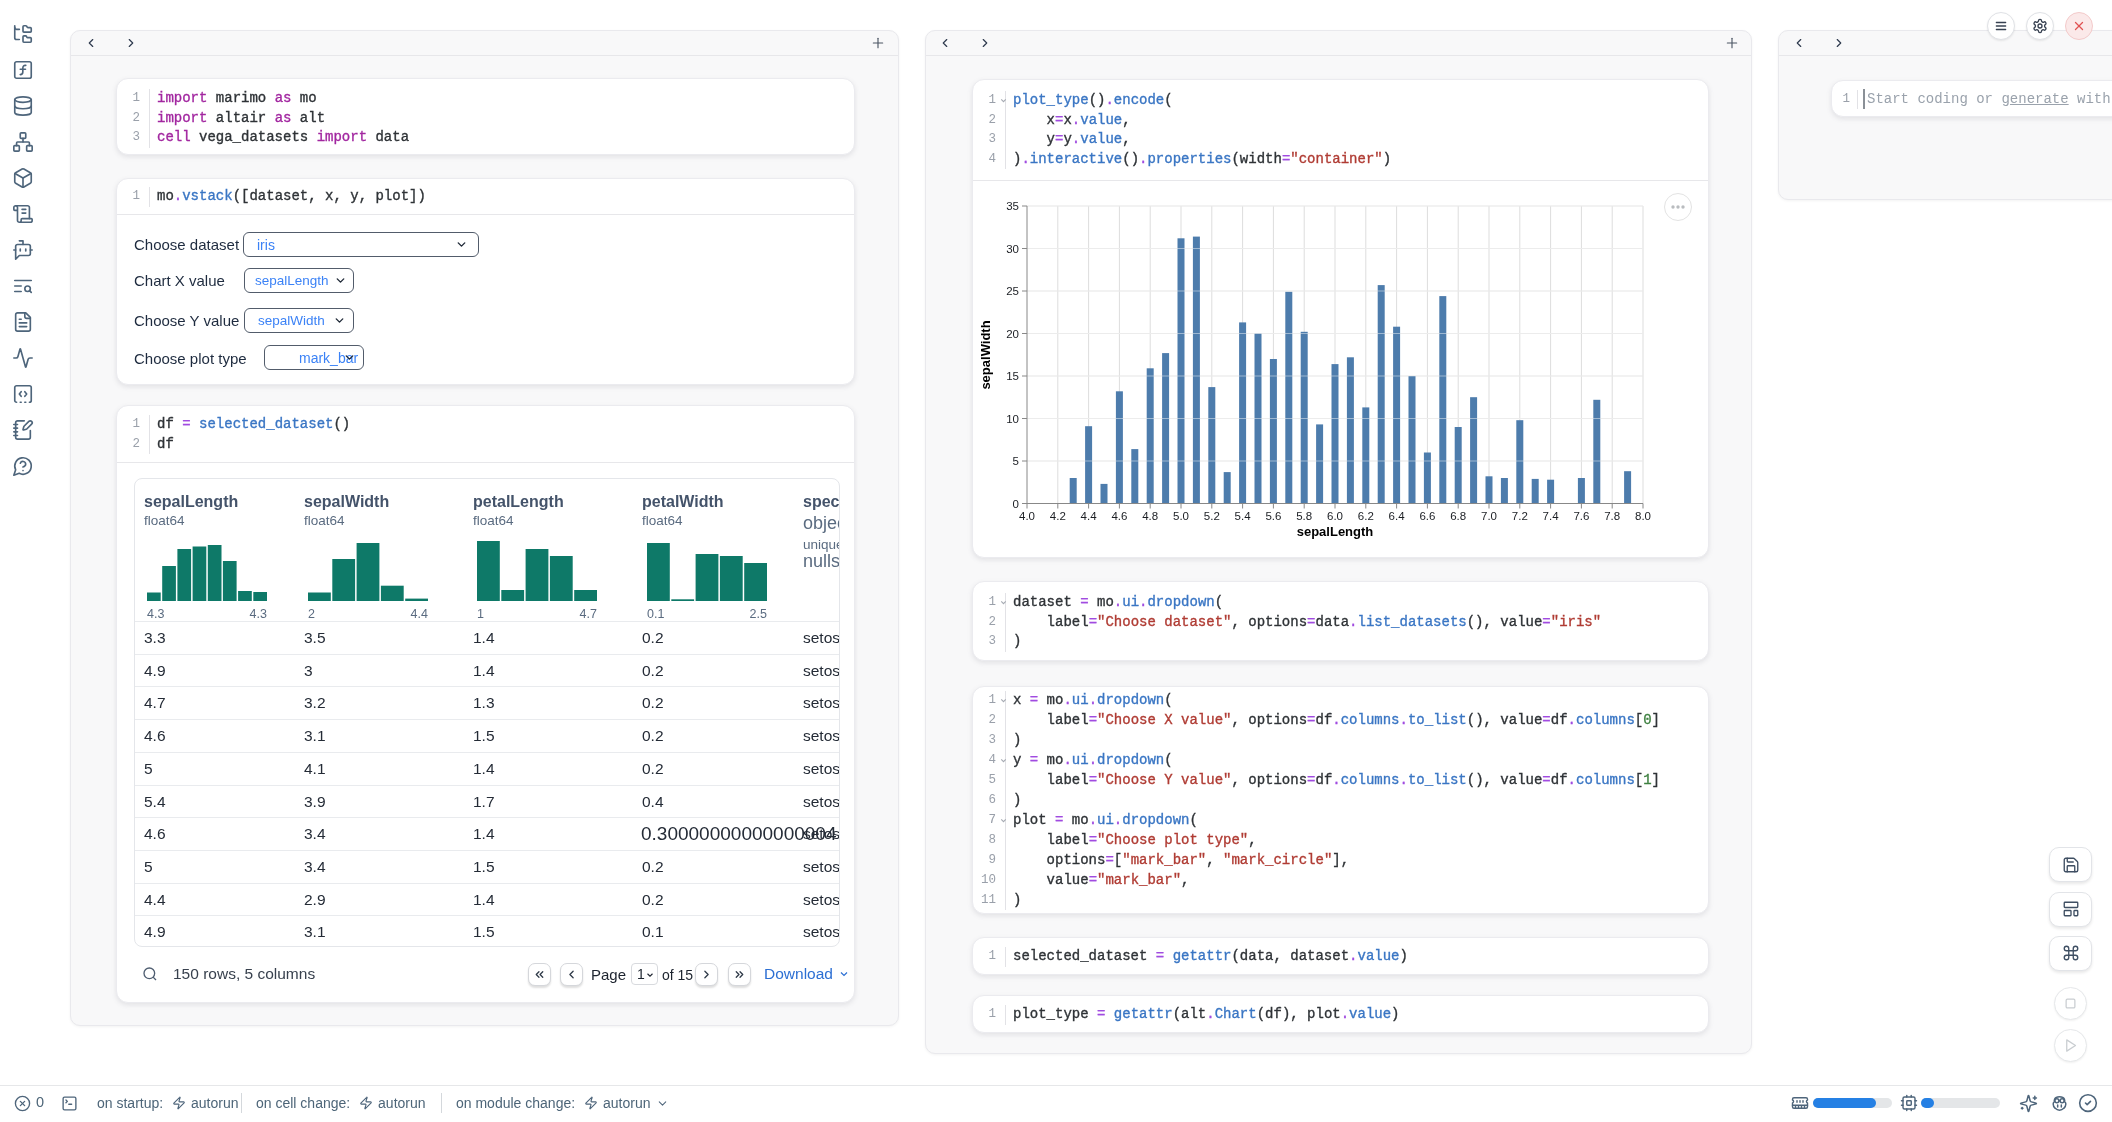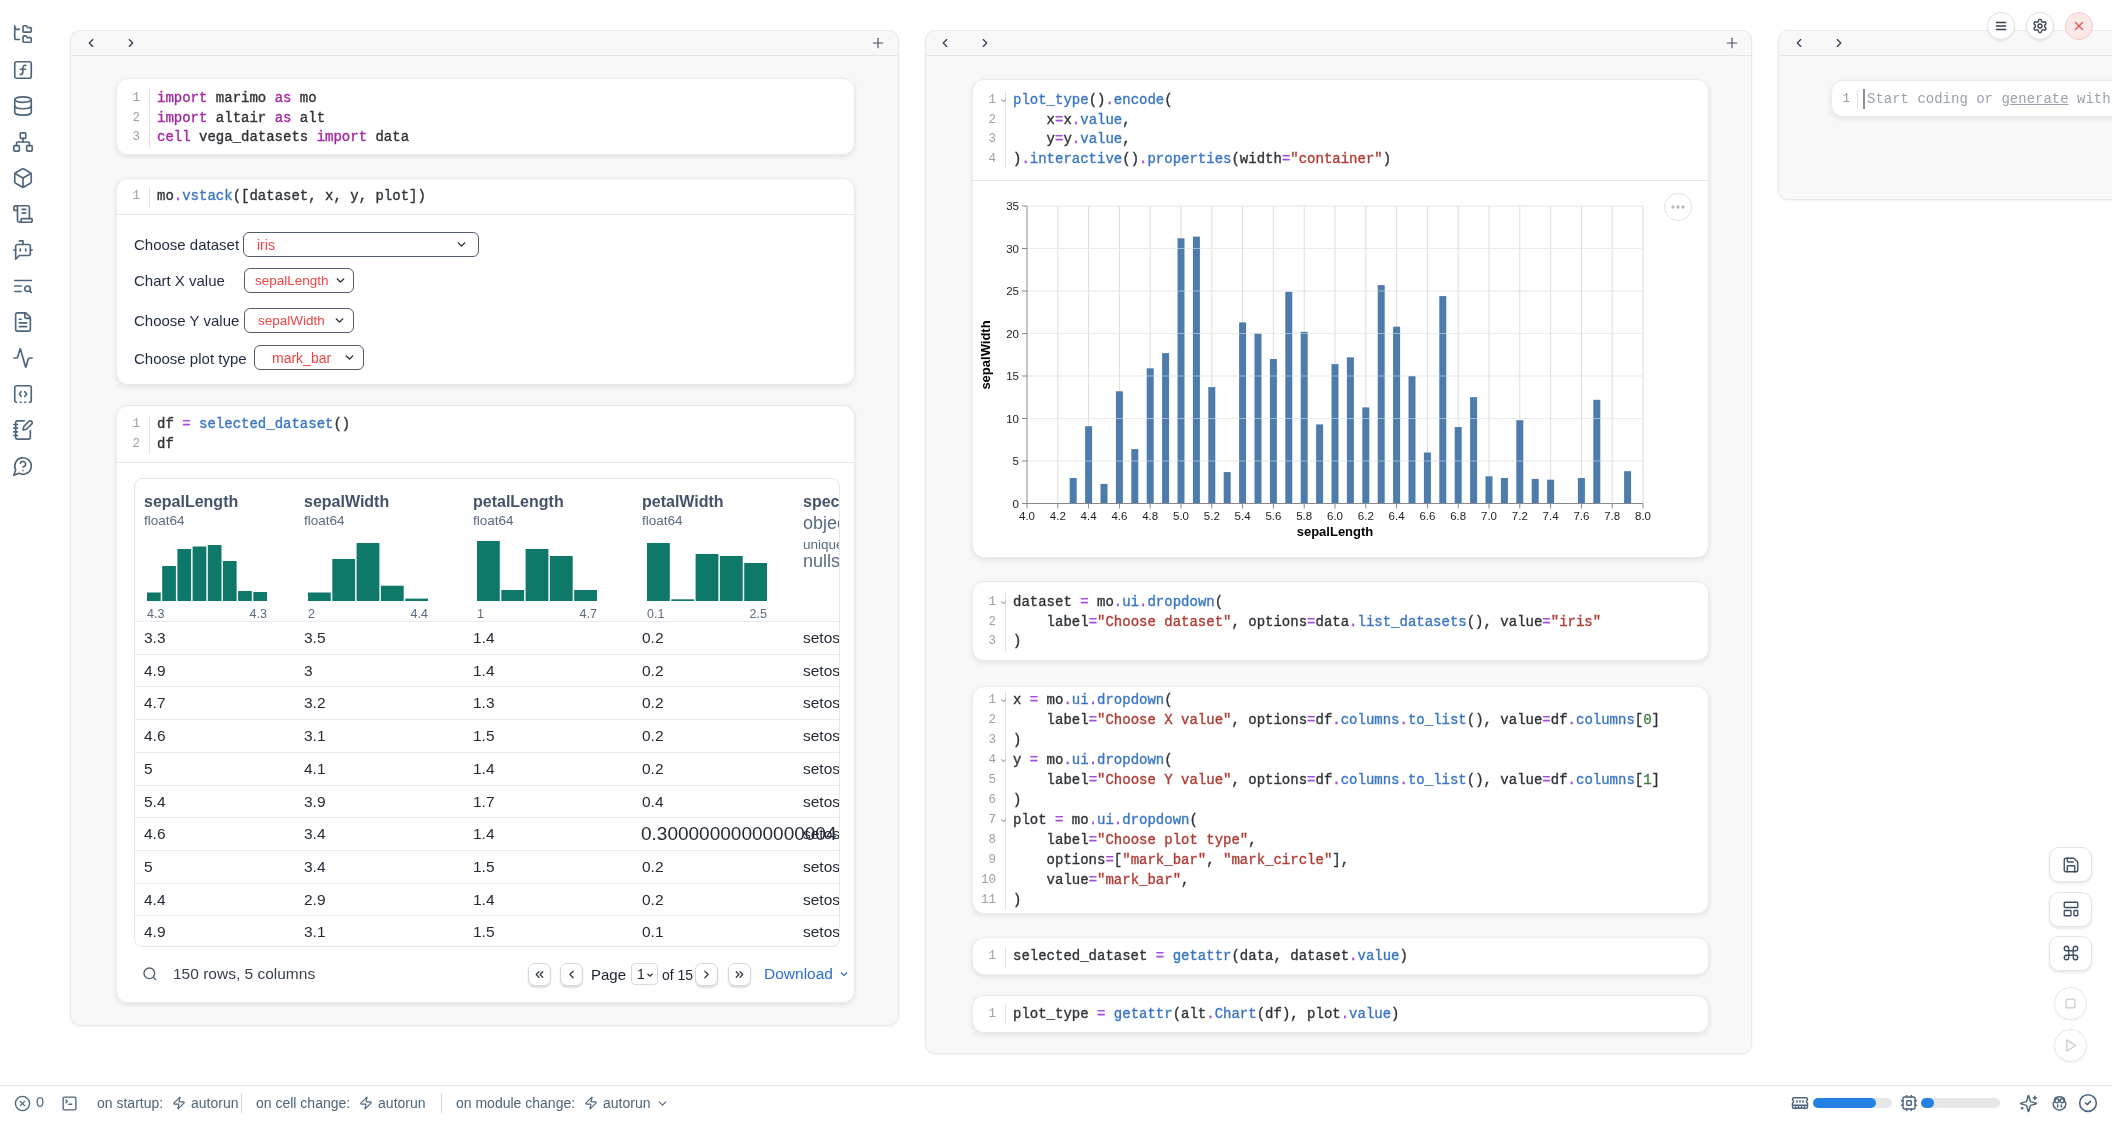--- a/index.html
+++ b/index.html
@@ -11,21 +11,21 @@
   box-shadow:0 2px 5px rgba(100,100,110,.14)}
 .code{font-family:"Liberation Mono",monospace;font-size:14px;line-height:19.5px;color:#2f3337;padding-top:9px;-webkit-text-stroke:0.35px currentColor}
 .cl{display:flex;white-space:pre}
 .ln{width:32px;flex:0 0 32px;text-align:right;padding-right:9px;color:#9aa0aa;font-size:12.5px;position:relative;-webkit-text-stroke:0}
 .ln svg.fold{position:absolute;right:-3px;top:5px}
 .cd{border-left:1px solid #e2e2e6;padding-left:7px;flex:1}
 i{font-style:normal}
 i.k{color:#a227a0}i.f{color:#3a76c4}i.o{color:#a14ce0}i.s{color:#b03c34}i.n{color:#3e8040}
 .chev{stroke:#2e3a4e;stroke-width:2;fill:none;stroke-linecap:round;stroke-linejoin:round}
 .sel{position:absolute;background:#fff;border:1.1px solid #525c6b;border-radius:6px;
-  font-size:14px;color:#ef4444;display:flex;align-items:center}
+  font-size:14px;color:#3b82f6;display:flex;align-items:center}
 .lab{position:absolute;font-size:15px;color:#1e2b3f}
 .btn{position:absolute;width:23px;height:23px;background:#fff;border:1px solid #d5d7db;border-radius:7px;
   box-shadow:0 2px 2px rgba(0,0,0,.13);display:flex;align-items:center;justify-content:center}
 .ic{stroke:#4e657b;stroke-width:1.8;fill:none;stroke-linecap:round;stroke-linejoin:round}
 .fico{stroke:#4e657b;stroke-width:1.9;fill:none;stroke-linecap:round;stroke-linejoin:round}
 </style></head><body>
 
 <svg class="abs ic" style="left:12px;top:23px" width="22" height="22" viewBox="0 0 24 24">
     <path d="M20 10a1 1 0 0 0 1-1V6a1 1 0 0 0-1-1h-2.5a1 1 0 0 1-.8-.4l-.9-1.2A1 1 0 0 0 15 3h-2a1 1 0 0 0-1 1v5a1 1 0 0 0 1 1Z"></path>
     <path d="M20 21a1 1 0 0 0 1-1v-3a1 1 0 0 0-1-1h-2.9a1 1 0 0 1-.88-.55l-.42-.85a1 1 0 0 0-.92-.6H13a1 1 0 0 0-1 1v5a1 1 0 0 0 1 1Z"></path>
@@ -158,21 +158,21 @@
         </svg></div>
       <div class="lab" style="left:17px;top:56px">Chart X value</div>
       <div class="sel" style="left:127px;top:52px;width:110px;height:25px;padding-left:10px;font-size:13.5px">sepalLength<svg width="13" height="13" viewBox="0 0 24 24" fill="none" stroke="#1f2937" stroke-width="2.6" stroke-linecap="round" stroke-linejoin="round" style="position:absolute;right:6px;top:50%;margin-top:-6.5px">
           <path d="m6 9 6 6 6-6"></path>
         </svg></div>
       <div class="lab" style="left:17px;top:96px">Choose Y value</div>
       <div class="sel" style="left:127px;top:92px;width:110px;height:25px;padding-left:13px;font-size:13.5px">sepalWidth<svg width="13" height="13" viewBox="0 0 24 24" fill="none" stroke="#1f2937" stroke-width="2.6" stroke-linecap="round" stroke-linejoin="round" style="position:absolute;right:7px;top:50%;margin-top:-6.5px">
           <path d="m6 9 6 6 6-6"></path>
         </svg></div>
       <div class="lab" style="left:17px;top:134px">Choose plot type</div>
-      <div class="sel" style="left:137px;top:129px;width:110px;height:25px;padding-left:17px">mark_bar<svg width="13" height="13" viewBox="0 0 24 24" fill="none" stroke="#1f2937" stroke-width="2.6" stroke-linecap="round" stroke-linejoin="round" style="position:absolute;right:7px;top:50%;margin-top:-6.5px">
+      <div class="sel" style="left:147px;top:129px;width:100px;height:25px;padding-left:34px">mark_bar<svg width="13" height="13" viewBox="0 0 24 24" fill="none" stroke="#1f2937" stroke-width="2.6" stroke-linecap="round" stroke-linejoin="round" style="position:absolute;right:7px;top:50%;margin-top:-6.5px">
           <path d="m6 9 6 6 6-6"></path>
         </svg></div>
     </div>
   </div>
 <div class="cell" style="left:116px;top:405px;width:739px;height:598px">
     <div class="code " style="height:57px;border-bottom:1px solid #e7e7ea">
       <div class="cl"><span class="ln">1</span><span class="cd">df <i class="o">=</i> <i class="f">selected_dataset</i>()</span></div>
       <div class="cl"><span class="ln">2</span><span class="cd">df</span></div>
     </div>
     <div class="abs" style="left:17px;top:72px;width:706px;height:469px;border:1px solid #e4e6ea;border-radius:8px;overflow:hidden">

